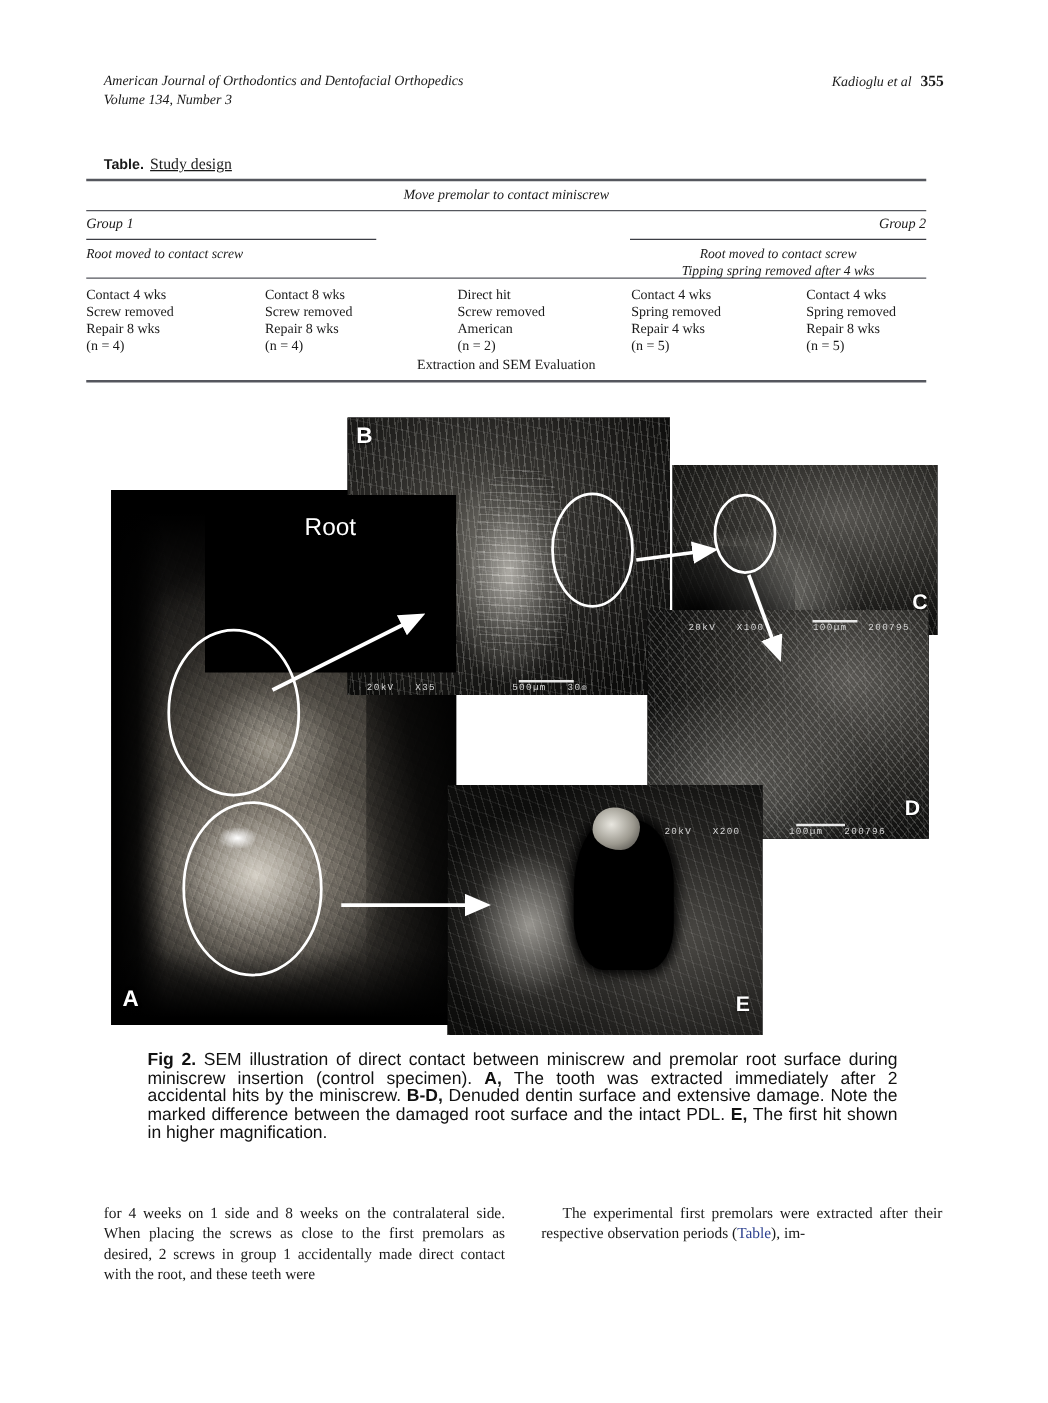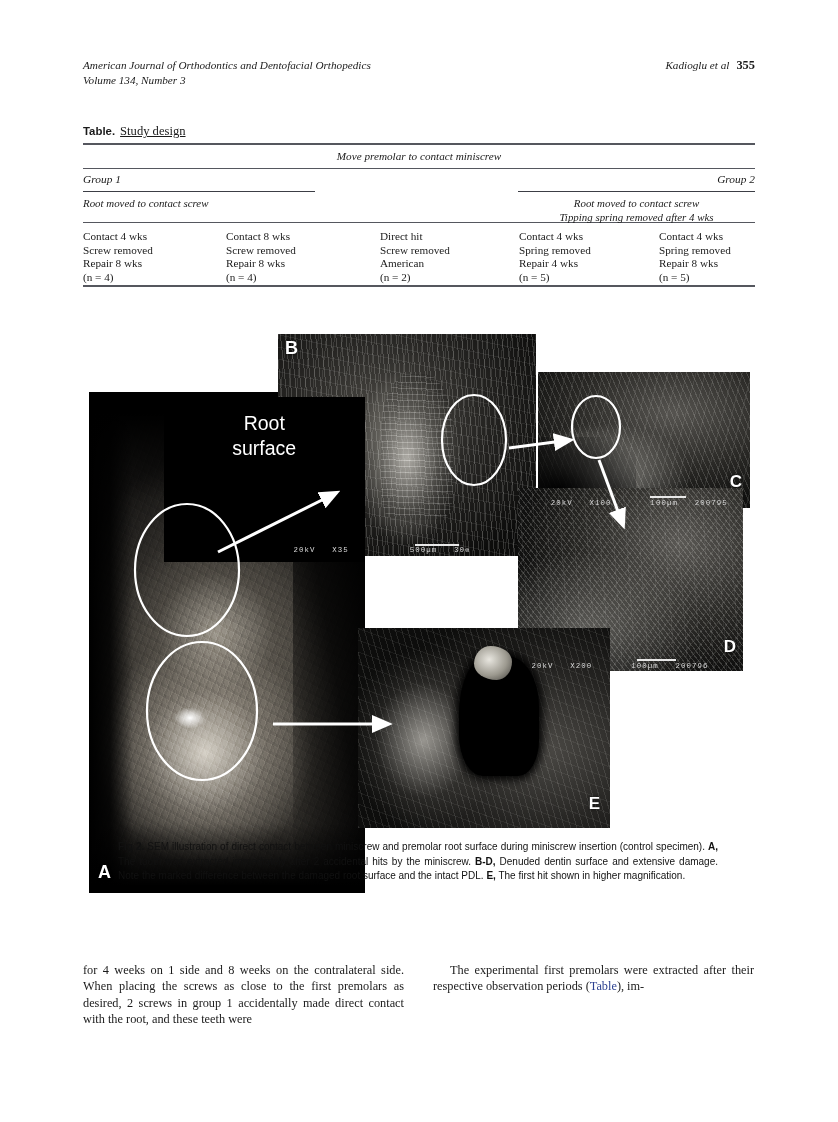--- a/index.html
+++ b/index.html
@@ -28,21 +28,21 @@
   .runhead-right .pageno { font-weight: bold; font-style: normal; font-size: 12.4px; margin-left: 7px; margin-top: 15px; }
 
   
   .table-caption {
     position: absolute; left: 83px; top: 124px;
     font-size: 12.6px; color: #1a1a1a;
   }
   .table-caption .lbl { font-family: "Liberation Sans", sans-serif; font-weight: bold; font-size: 11.4px; }
   .table-caption .ttl { margin-left: 5px; text-decoration: underline; }
 
-  .tbl { position: absolute; left: 83px; top: 143px; width: 672px; }
+  .tbl { position: absolute; left: 69px; top: 143px; width: 672px; }
   .rule-top    { height: 0; border-top: 2.1px solid #55575e; }
   .rule-mid    { height: 0; border-top: 1.1px solid #55575e; }
   .rule-bottom { height: 0; border-top: 2.1px solid #55575e; }
 
   .row-span {
     text-align: center; font-style: italic; font-size: 11.2px;
     padding: 5px 0 6px 0;
   }
   .row-groups {
     position: relative; height: 22px; font-style: italic; font-size: 11.4px;
@@ -78,21 +78,21 @@
   .scalebar .txt {
     position: absolute; left: 6%; bottom: 1px; color: #d8d8d8;
     font-family: "Liberation Mono", monospace; font-size: 7.4px; letter-spacing: 1.1px;
     white-space: nowrap;
   }
   .scalebar .bar {
     position: absolute; left: 53%; bottom: 10px; width: 17%; height: 1.6px; background: #e8e8e8;
   }
 
   
-  .pA { left: 6px; top: 62px; width: 276px; height: 501px; }
+  .pA { left: 6px; top: 62px; width: 276px; height: 428px; }
   .pA .base {
     position: absolute; inset: 0;
     background:
       radial-gradient(ellipse 52% 30% at 42% 72%, rgba(225,220,210,.92) 0%, rgba(150,143,132,.55) 42%, rgba(40,38,35,0) 76%),
       radial-gradient(ellipse 46% 26% at 46% 48%, rgba(190,184,172,.7) 0%, rgba(95,90,82,.4) 46%, rgba(20,20,20,0) 78%),
       radial-gradient(ellipse 80% 60% at 50% 60%, #6e685e 0%, #3b3833 46%, #141312 82%),
       linear-gradient(100deg, #0a0a0a 0%, #17160f 14%, #4a463d 34%, #6c665a 52%, #3a3731 74%, #0d0d0c 100%);
   }
   .pA .grainA, .pA .grainB {
     position: absolute; inset: 0; mix-blend-mode: overlay; opacity: .5;
@@ -210,21 +210,21 @@
   }
   .pE .plabel { right: 10px; bottom: 14px; font-size: 17px; }
 
   
   .ovl { position: absolute; inset: 0; z-index: 20; pointer-events: none; }
 
   
   .figcap {
     position: absolute; left: 118px; top: 840px; width: 600px;
     font-family: "Liberation Sans", sans-serif;
-    font-size: 10px; line-height: 14.6px; text-align: justify;
+    font-size: 14px; line-height: 14.6px; text-align: justify;
     color: #111;
   }
   .figcap b { font-weight: bold; }
 
   
   .cols { position: absolute; left: 83px; top: 962px; width: 672px; display: flex; gap: 29px; }
   .col { width: 321px; font-size: 12.3px; line-height: 16.4px; text-align: justify; }
   .col p { margin: 0; }
   .col p.indent { text-indent: 17px; }
   .link { color: #2a3f8f; }
@@ -301,38 +301,38 @@
         <div>(n = 5)</div>
       </div>
       <div class="cell c5">
         <div>Contact 4 wks</div>
         <div>Spring removed</div>
         <div>Repair 8 wks</div>
         <div>(n = 5)</div>
       </div>
     </div>
 
+    <div class="row-foot">Extraction and SEM Evaluation</div>
 
     <div class="rule-bottom"></div>
   </div>
 
   <div class="figure">
 
     <div class="panel pA">
       <div class="base"></div>
       <div class="grainA"></div>
       <div class="grainB"></div>
       <div class="darkT"></div>
       <div class="darkL"></div>
       <div class="darkR"></div>
       <div class="darkB"></div>
       <div class="hilite"></div>
       <div class="rootlbl">
         <div>Root</div>
-        <div>surface</div>
       </div>
       <div class="plabel">A</div>
     </div>
 
     <div class="panel pB">
       <div class="base"></div>
       <div class="fibers"></div>
       <div class="ridges"></div>
       <div class="plabel">B</div>
       <div class="scalebar">

